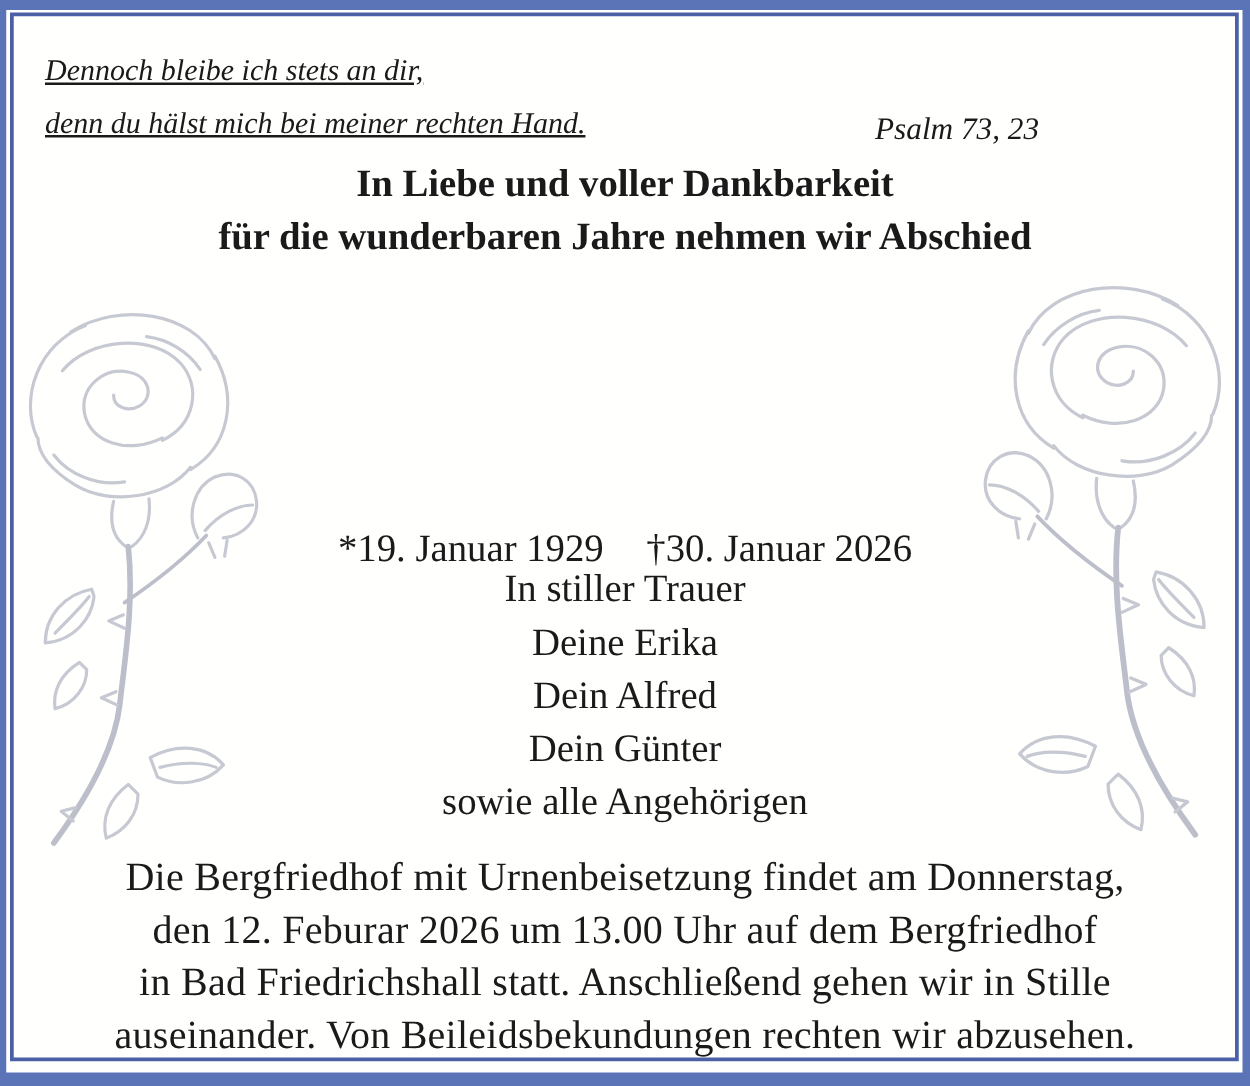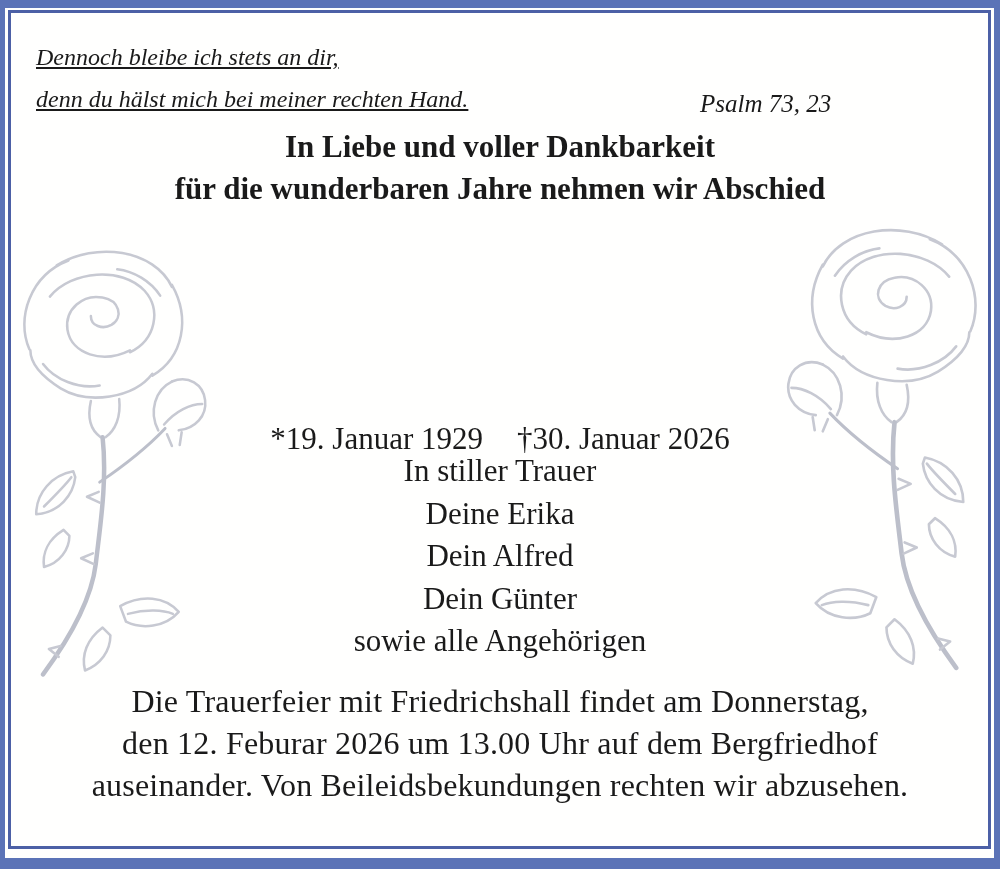--- a/index.html
+++ b/index.html
@@ -122,19 +122,20 @@
 
   <div class="txt mourning">
     <div>In stiller Trauer</div>
     <div>Deine Erika</div>
     <div>Dein Alfred</div>
     <div>Dein Günter</div>
     <div>sowie alle Angehörigen</div>
   </div>
 
   <div class="txt funeral">
-    <div>Die Trauerfeier mit Friedrichshall findet am Donnerstag,</div>
+    <div>Die Bergfriedhof mit Urnenbeisetzung findet am Donnerstag,</div>
     <div>den 12. Feburar 2026 um 13.00 Uhr auf dem Bergfriedhof</div>
+    <div>in Bad Friedrichshall statt. Anschließend gehen wir in Stille</div>
     <div>auseinander. Von Beileidsbekundungen rechten wir abzusehen.</div>
   </div>
 
   <div class="frame-line"></div>
 </div>
 
 </body></html>

